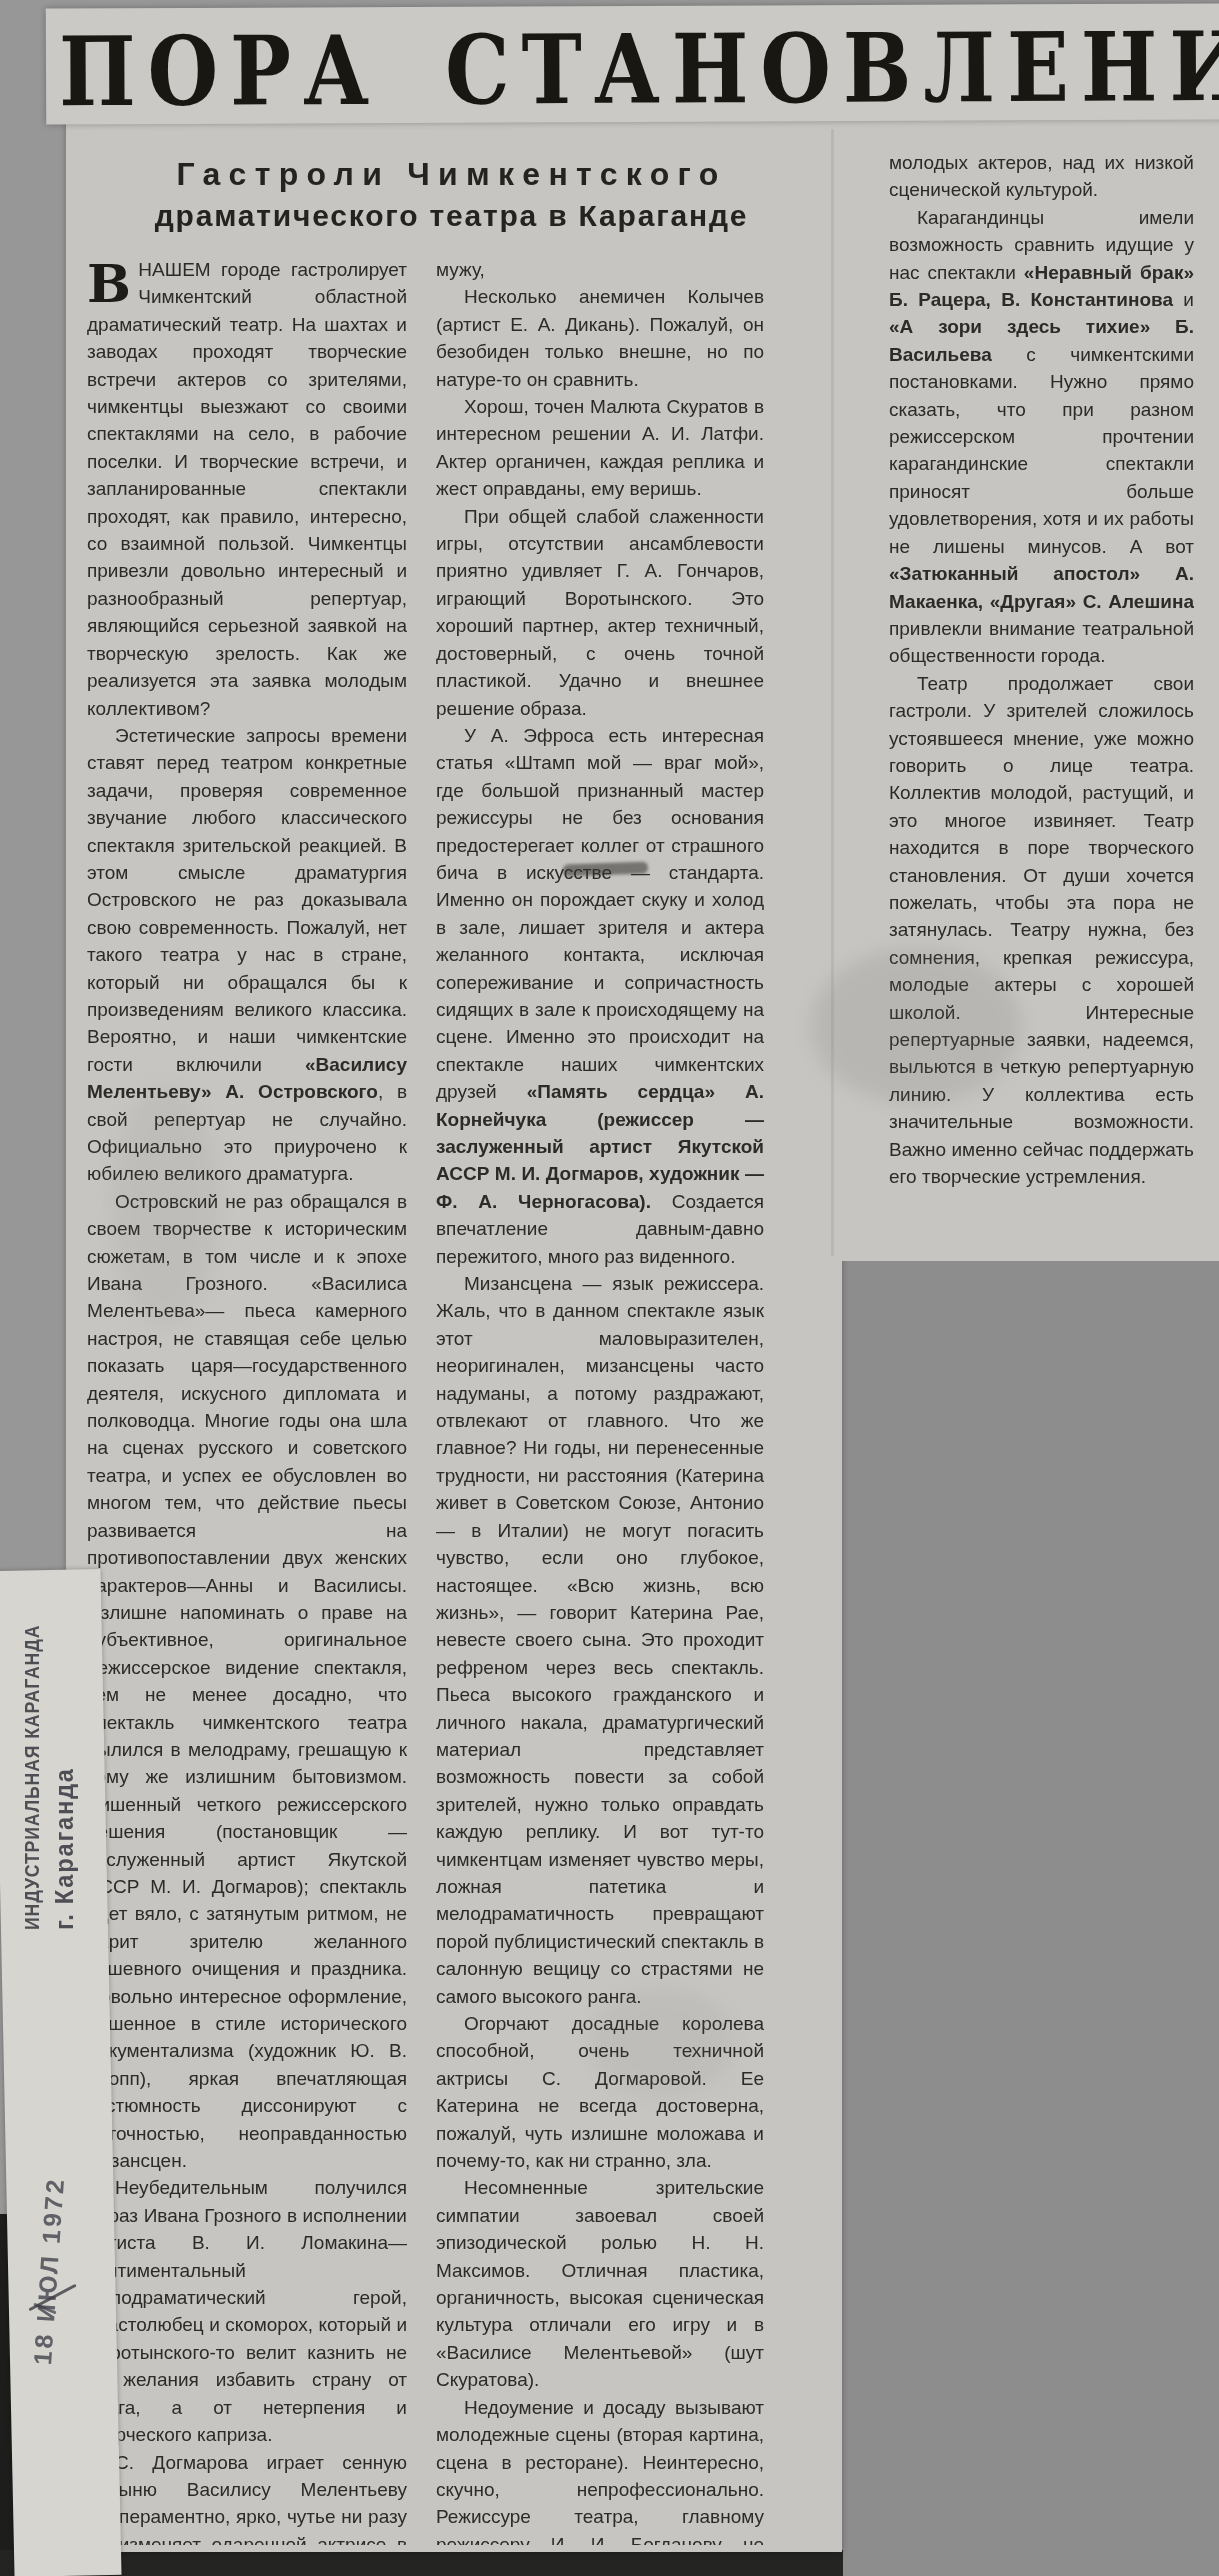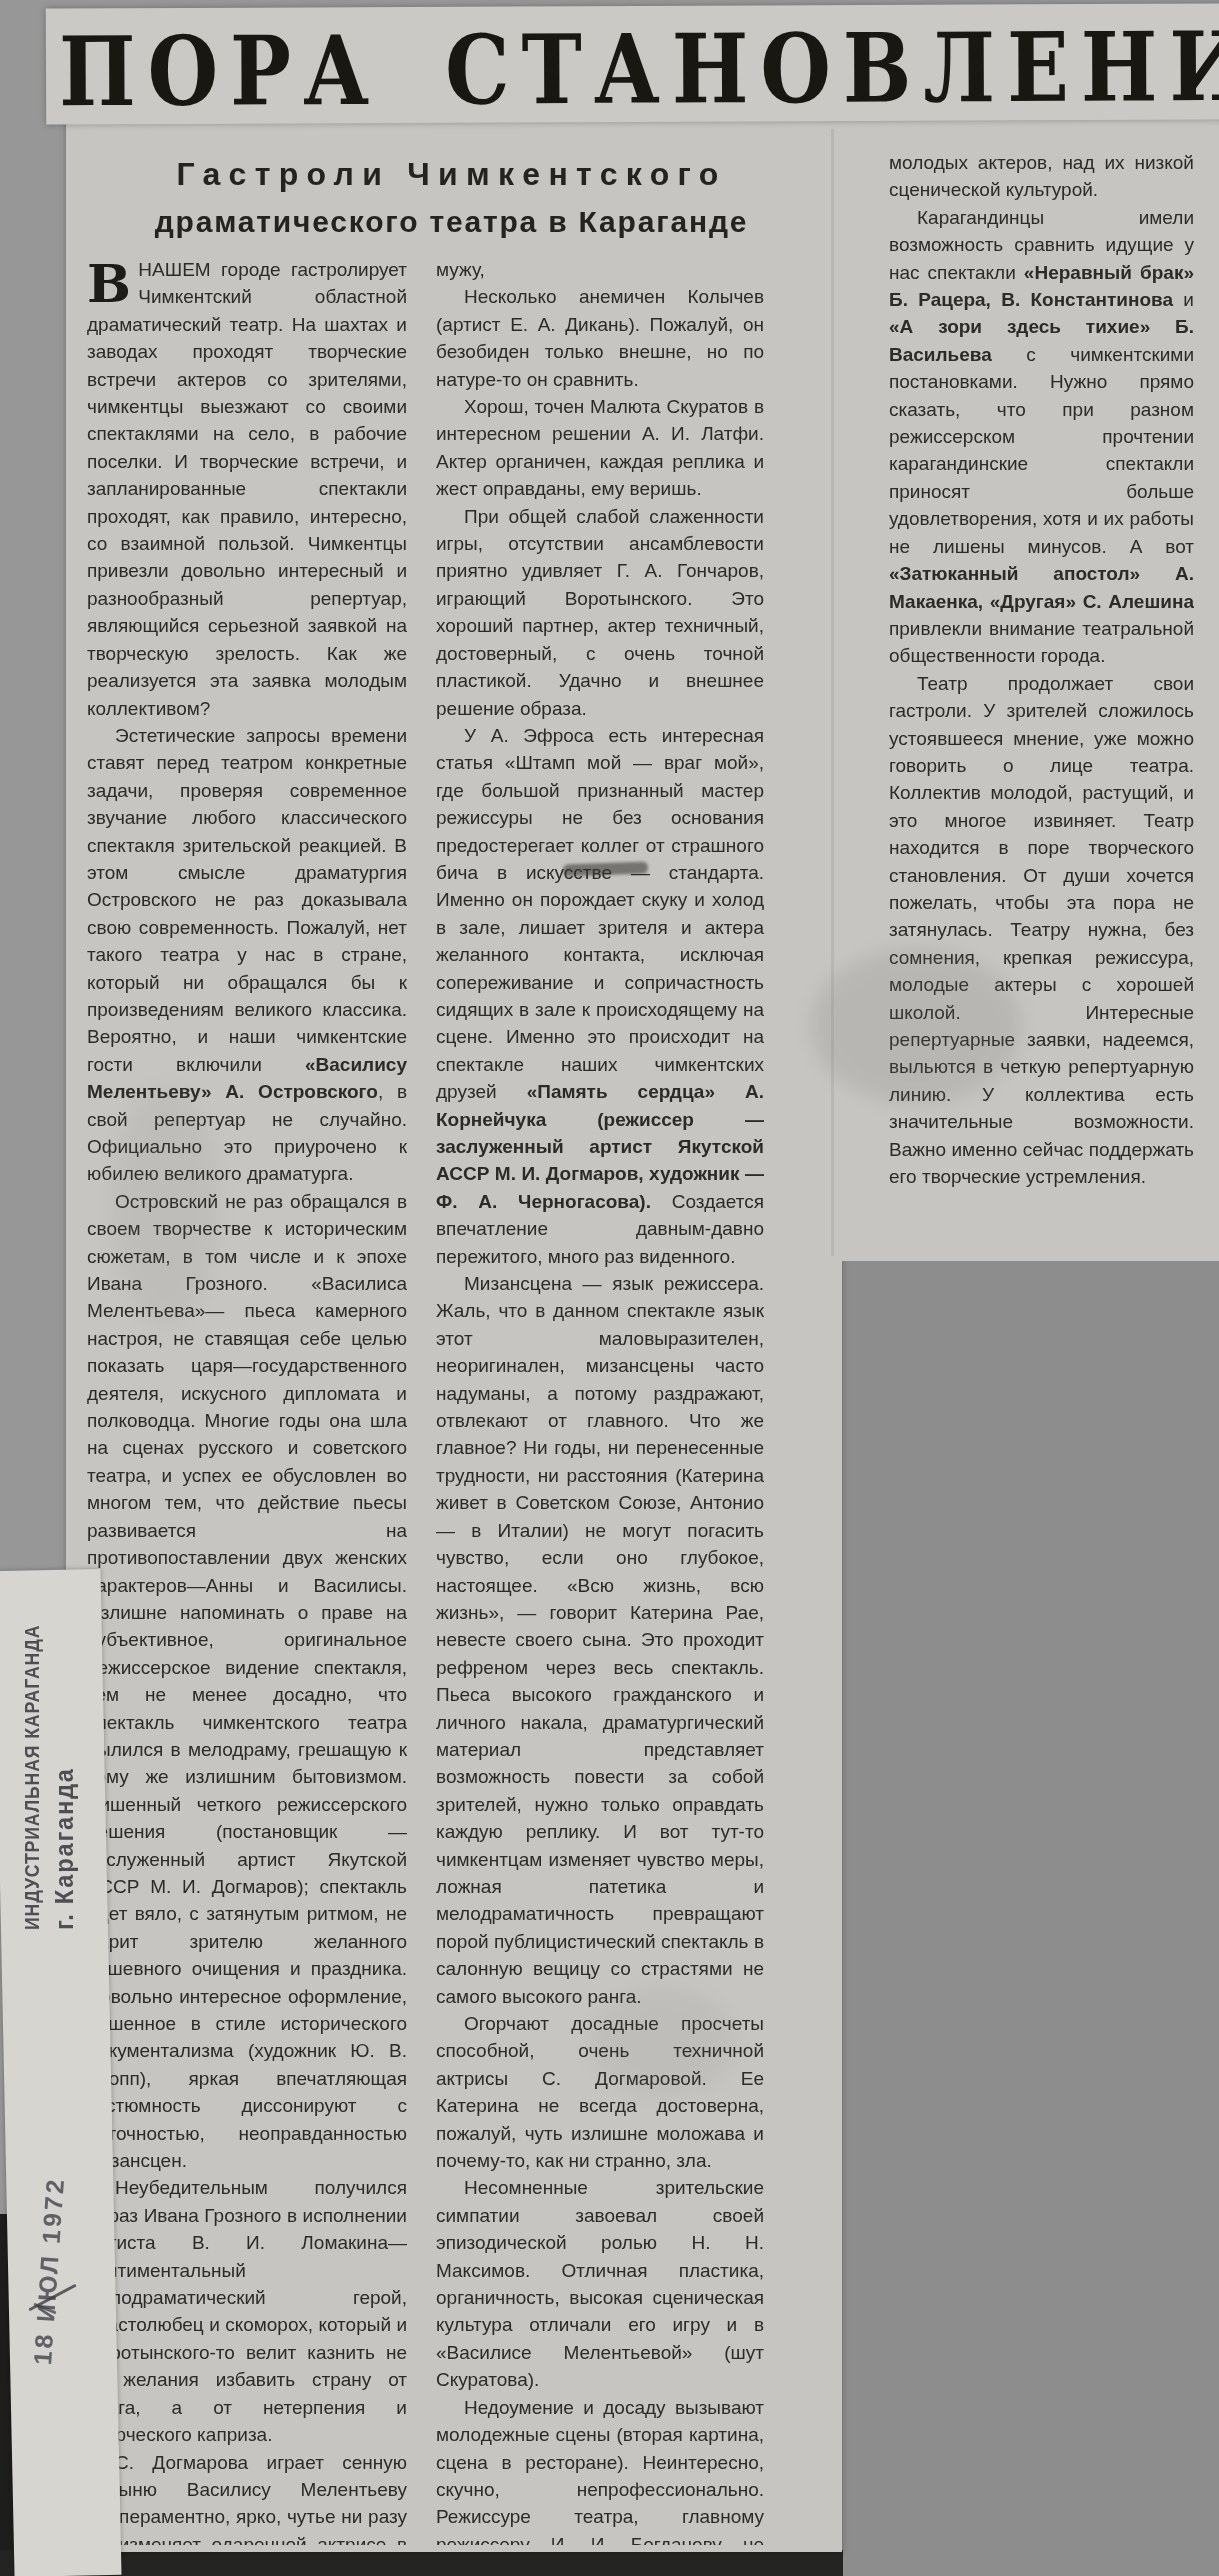--- a/index.html
+++ b/index.html
@@ -15,21 +15,21 @@
   #body-piece{left:66px;top:77px;width:776px;height:2475px;}
   #col3-piece{left:835px;top:85px;width:384px;height:1176px;box-shadow:none;}
   #backing-board{position:absolute;left:840px;top:1259px;width:379px;height:1317px;
         background:#8d8d8d;}
   #bottom-shadow{position:absolute;left:0;top:2550px;width:843px;height:26px;background:#242423;}
   #left-dark{position:absolute;left:0;top:2214px;width:48px;height:362px;background:#1d1d1c;}
   #seam{position:absolute;left:831px;top:129px;width:2.8px;height:1127px;background:rgba(0,0,0,.07);}
 
   #subtitle{position:absolute;left:87px;top:156px;width:729px;text-align:center;color:#24231f;}
   #subtitle .l1{font-size:32px;font-weight:bold;letter-spacing:8.3px;white-space:nowrap;}
-  #subtitle .l2{font-size:30px;font-weight:bold;letter-spacing:1.8px;margin-top:12px;white-space:nowrap;}
+  #subtitle .l2{font-size:30px;font-weight:bold;letter-spacing:1.8px;margin-top:6px;white-space:nowrap;}
 
   .col{position:absolute;overflow:hidden;color:#2c2b27;font-size:19px;line-height:27.4px;
         text-align:justify;}
   #col1{left:87px;top:256px;width:320px;height:2289px;}
   #col2{left:436px;top:256px;width:328px;height:2289px;}
   #col3{left:863px;top:149px;width:305px;height:1132px;margin-left:26px;}
   .para{margin:0;text-indent:28px;}
   .para.noindent{text-indent:0;}
   .b{font-weight:bold;}
   .dropcap{float:left;font-family:"DejaVu Serif",serif;font-weight:bold;font-size:52px;
@@ -86,21 +86,21 @@
       <p class="para"><span>Неубедительным получился образ Ивана Грозного в исполнении артиста В. И. Ломакина—сентиментальный мелодраматический герой, сластолюбец и скоморох, который и Воротынского-то велит казнить не из желания избавить страну от врага, а от нетерпения и старческого каприза.</span></p>
       <p class="para"><span>С. Догмарова играет сенную барыню Василису Мелентьеву темпераментно, ярко, чутье ни разу не изменяет одаренной актрисе в трактовании образа своей героини.</span></p>
     </div>
   <div id="col2" class="col">
       <p class="para noindent"><span>мужу,</span></p>
       <p class="para"><span>Несколько анемичен Колычев (артист Е. А. Дикань). Пожалуй, он безобиден только внешне, но по натуре-то он сравнить.</span></p>
       <p class="para"><span>Хорош, точен Малюта Скуратов в интересном решении А. И. Латфи. Актер органичен, каждая реплика и жест оправданы, ему веришь.</span></p>
       <p class="para"><span>При общей слабой слаженности игры, отсутствии ансамблевости приятно удивляет Г. А. Гончаров, играющий Воротынского. Это хороший партнер, актер техничный, достоверный, с очень точной пластикой. Удачно и внешнее решение образа.</span></p>
       <p class="para"><span>У А. Эфроса есть интересная статья «Штамп мой — враг мой», где большой признанный мастер режиссуры не без основания предостерегает коллег от страшного бича в искусстве — стандарта. Именно он порождает скуку и холод в зале, лишает зрителя и актера желанного контакта, исключая сопереживание и сопричастность сидящих в зале к происходящему на сцене. Именно это происходит на спектакле наших чимкентских друзей </span><span class="b">«Память сердца» А. Корнейчука (режиссер — заслуженный артист Якутской АССР М. И. Догмаров, художник — Ф. А. Черногасова).</span><span> Создается впечатление давным-давно пережитого, много раз виденного.</span></p>
       <p class="para"><span>Мизансцена — язык режиссера. Жаль, что в данном спектакле язык этот маловыразителен, неоригинален, мизансцены часто надуманы, а потому раздражают, отвлекают от главного. Что же главное? Ни годы, ни перенесенные трудности, ни расстояния (Катерина живет в Советском Союзе, Антонио — в Италии) не могут погасить чувство, если оно глубокое, настоящее. «Всю жизнь, всю жизнь», — говорит Катерина Рае, невесте своего сына. Это проходит рефреном через весь спектакль. Пьеса высокого гражданского и личного накала, драматургический материал представляет возможность повести за собой зрителей, нужно только оправдать каждую реплику. И вот тут-то чимкентцам изменяет чувство меры, ложная патетика и мелодраматичность превращают порой публицистический спектакль в салонную вещицу со страстями не самого высокого ранга.</span></p>
-      <p class="para"><span>Огорчают досадные просчеты способной, очень техничной актрисы С. Догмаровой. Ее Катерина не всегда достоверна, пожалуй, чуть излишне моложава и почему-то, как ни странно, зла.</span></p>
+      <p class="para"><span>Огорчают досадные королева способной, очень техничной актрисы С. Догмаровой. Ее Катерина не всегда достоверна, пожалуй, чуть излишне моложава и почему-то, как ни странно, зла.</span></p>
       <p class="para"><span>Несомненные зрительские симпатии завоевал своей эпизодической ролью Н. Н. Максимов. Отличная пластика, органичность, высокая сценическая культура отличали его игру и в «Василисе Мелентьевой» (шут Скуратова).</span></p>
       <p class="para"><span>Недоумение и досаду вызывают молодежные сцены (вторая картина, сцена в ресторане). Неинтересно, скучно, непрофессионально. Режиссуре театра, главному режиссеру И. И. Богданову не мешает всерьез задуматься над игрой</span></p>
     </div>
   <div id="col3" class="col">
       <p class="para noindent"><span>молодых актеров, над их низкой сценической культурой.</span></p>
       <p class="para"><span>Карагандинцы имели возможность сравнить идущие у нас спектакли </span><span class="b">«Неравный брак» Б. Рацера, В. Константинова</span><span> и </span><span class="b">«А зори здесь тихие» Б. Васильева</span><span> с чимкентскими постановками. Нужно прямо сказать, что при разном режиссерском прочтении карагандинские спектакли приносят больше удовлетворения, хотя и их работы не лишены минусов. А вот </span><span class="b">«Затюканный апостол» А. Макаенка, «Другая» С. Алешина</span><span> привлекли внимание театральной общественности города.</span></p>
       <p class="para"><span>Театр продолжает свои гастроли. У зрителей сложилось устоявшееся мнение, уже можно говорить о лице театра. Коллектив молодой, растущий, и это многое извиняет. Театр находится в поре творческого становления. От души хочется пожелать, чтобы эта пора не затянулась. Театру нужна, без сомнения, крепкая режиссура, молодые актеры с хорошей школой. Интересные репертуарные заявки, надеемся, выльются в четкую репертуарную линию. У коллектива есть значительные возможности. Важно именно сейчас поддержать его творческие устремления.</span></p>
     </div>
 
   <div id="smudge1" class="smudge"></div>

